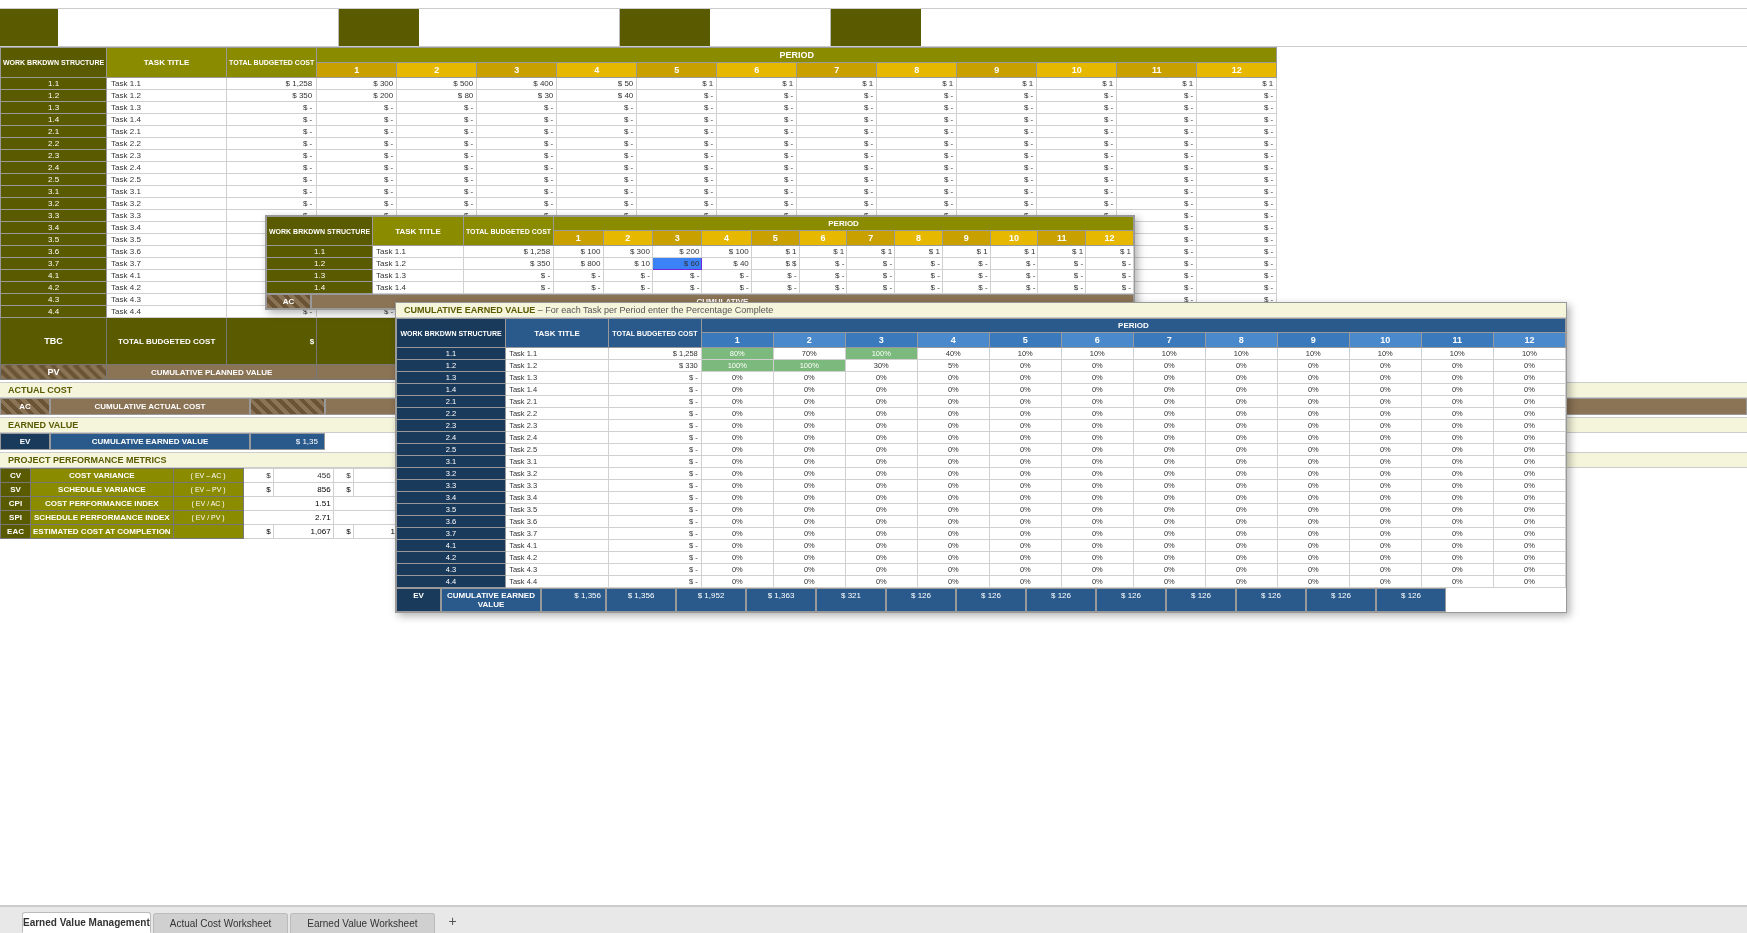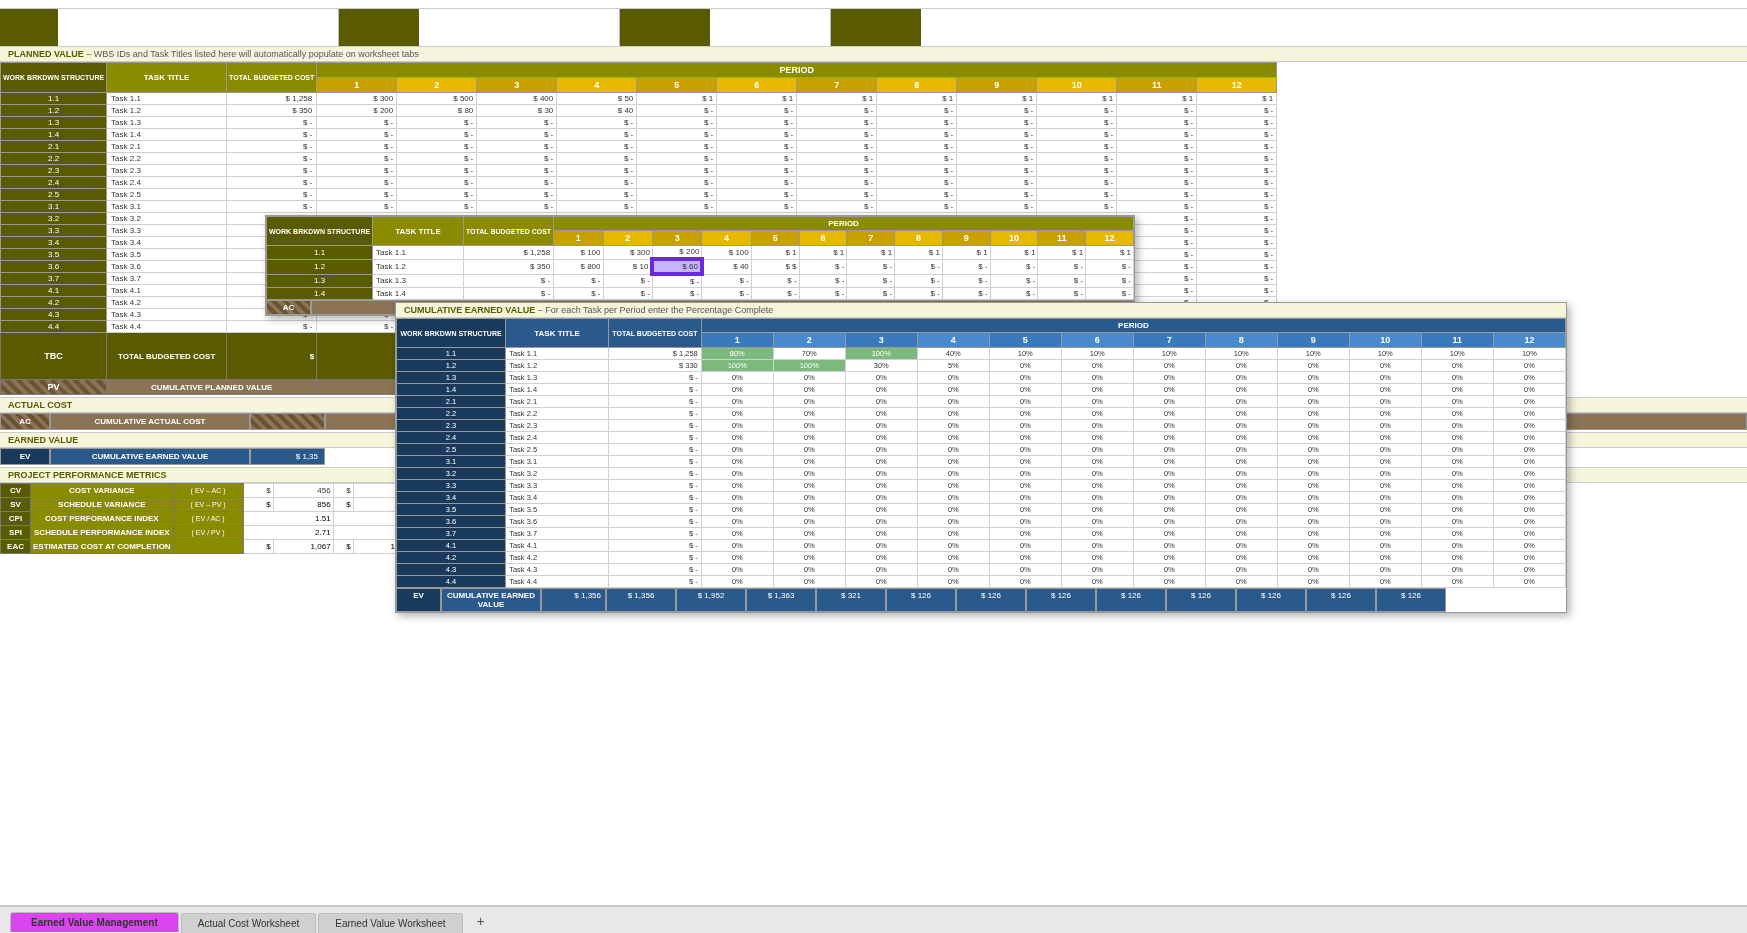--- a/index.html
+++ b/index.html
@@ -38,24 +38,20 @@
       <div style="padding:4px 12px; font-size:10px; color:#333; min-width:120px; display:flex; align-items:center;"></div>
     </div>
     <div style="display:flex; align-items:stretch;">
       <div style="background:#5a5a00; color:white; font-weight:bold; font-size:8px; padding:4px 8px; display:flex; align-items:center; justify-content:center; min-width:90px; text-align:center; line-height:1.2;"></div>
       <div style="padding:4px 12px; font-size:10px; color:#333; min-width:80px; display:flex; align-items:center;"></div>
     </div>
   </div>
 
   <div style="flex:1; overflow:auto; position:relative; background:white;">
 
-    <div style="background:#f5f5dc; padding:2px 8px; font-size:9px; font-weight:bold; border-bottom:1px solid #ccc; color:#333;">
-      <span style="color:#5a5a00; font-weight:bold;">PLANNED VALUE</span>
-      <span style="color:#555; font-weight:normal;"> – WBS IDs and Task Titles listed here will automatically populate on worksheet tabs</span>
-    </div>
 
     <div style="overflow-x:auto;">
       <table style="border-collapse:collapse; font-size:8px; width:auto;">
         <thead>
           <tr>
             <th rowspan="2" style="background:#5a5a00; color:white; font-weight:bold; font-size:7px; text-align:center; width:50px; border:1px solid #999; padding:2px;">WORK BRKDWN STRUCTURE</th>
             <th rowspan="2" style="background:#8b8b00; color:white; font-weight:bold; font-size:8px; text-align:center; width:120px; border:1px solid #999; padding:2px;">TASK TITLE</th>
             <th rowspan="2" style="background:#8b8b00; color:white; font-weight:bold; font-size:7px; text-align:center; width:75px; border:1px solid #999; padding:2px;">TOTAL BUDGETED COST</th>
             <th colspan="12" style="background:#8b8b00; color:white; font-weight:bold; font-size:9px; text-align:center; border:1px solid #999; padding:2px;">PERIOD</th>
           </tr>
@@ -641,21 +637,21 @@
               <td style="background:white; color:#333; text-align:right; border:1px solid #d0d0d0; padding:1px 2px; font-size:8px;">$ 1</td>
               <td style="background:white; color:#333; text-align:right; border:1px solid #d0d0d0; padding:1px 2px; font-size:8px;">$ 1</td>
               <td style="background:white; color:#333; text-align:right; border:1px solid #d0d0d0; padding:1px 2px; font-size:8px;">$ 1</td>
   </tr>
             <tr>
     <td style="background:#5a5a00; color:white; text-align:center; border:1px solid #999; padding:1px 3px; font-size:8px;">1.2</td>
     <td style="background:white; color:#333; border:1px solid #d0d0d0; padding:1px 3px; font-size:8px;">Task 1.2</td>
     <td style="background:white; color:#333; text-align:right; border:1px solid #d0d0d0; padding:1px 3px; font-size:8px;">$  350</td>
     <td style="background:white; color:#333; text-align:right; border:1px solid #d0d0d0; padding:1px 2px; font-size:8px;">$ 800</td>
               <td style="background:white; color:#333; text-align:right; border:1px solid #d0d0d0; padding:1px 2px; font-size:8px;">$ 10</td>
-              <td style="background:#c4b5fd; color:#333; text-align:right; border:4px solid #6d28d9; padding:1px 2px; font-size:8px;">$ 60</td>
+              <td style="background:#3b82f6; color:#333; text-align:right; border:1px solid #6d28d9; padding:1px 2px; font-size:8px;">$ 60</td>
               <td style="background:white; color:#333; text-align:right; border:1px solid #d0d0d0; padding:1px 2px; font-size:8px;">$ 40</td>
               <td style="background:white; color:#333; text-align:right; border:1px solid #d0d0d0; padding:1px 2px; font-size:8px;">$ $</td>
               <td style="background:white; color:#333; text-align:right; border:1px solid #d0d0d0; padding:1px 2px; font-size:8px;">$ -</td>
               <td style="background:white; color:#333; text-align:right; border:1px solid #d0d0d0; padding:1px 2px; font-size:8px;">$ -</td>
               <td style="background:white; color:#333; text-align:right; border:1px solid #d0d0d0; padding:1px 2px; font-size:8px;">$ -</td>
               <td style="background:white; color:#333; text-align:right; border:1px solid #d0d0d0; padding:1px 2px; font-size:8px;">$ -</td>
               <td style="background:white; color:#333; text-align:right; border:1px solid #d0d0d0; padding:1px 2px; font-size:8px;">$ -</td>
               <td style="background:white; color:#333; text-align:right; border:1px solid #d0d0d0; padding:1px 2px; font-size:8px;">$ -</td>
               <td style="background:white; color:#333; text-align:right; border:1px solid #d0d0d0; padding:1px 2px; font-size:8px;">$ -</td>
   </tr>
@@ -1088,18 +1084,18 @@
         <div style="background:#2a5a8c; color:white; font-size:8px; padding:2px 4px; text-align:center; width:70px; border:1px solid #999;">$ 126</div>
         <div style="background:#2a5a8c; color:white; font-size:8px; padding:2px 4px; text-align:center; width:70px; border:1px solid #999;">$ 126</div>
         <div style="background:#2a5a8c; color:white; font-size:8px; padding:2px 4px; text-align:center; width:70px; border:1px solid #999;">$ 126</div>
         <div style="background:#2a5a8c; color:white; font-size:8px; padding:2px 4px; text-align:center; width:70px; border:1px solid #999;">$ 126</div>
         <div style="background:#2a5a8c; color:white; font-size:8px; padding:2px 4px; text-align:center; width:70px; border:1px solid #999;">$ 126</div>
       </div>
     </div>
   </div>
 
   <div style="height:28px; background:#e8e8e8; border-top:2px solid #ccc; display:flex; align-items:flex-end; padding:0 10px;">
-    <div style="padding:4px 20px; font-size:10px; cursor:pointer; border:1px solid #bbb; border-bottom:1px solid white; margin-right:2px; border-radius:3px 3px 0 0; background:#d946ef; font-weight:bold; color:#333;">Earned Value Management</div>
+    <div style="padding:4px 0; font-size:10px; cursor:pointer; border:1px solid #bbb; border-bottom:1px solid white; margin-right:2px; border-radius:3px 3px 0 0; background:#ffffff; font-weight:bold; color:#333;margin-left:12px;">Earned Value Management</div>
     <div style="padding:4px 16px; font-size:10px; cursor:pointer; border:1px solid #bbb; border-bottom:none; margin-right:2px; border-radius:3px 3px 0 0; background:#d0d0d0; color:#333;">Actual Cost Worksheet</div>
     <div style="padding:4px 16px; font-size:10px; cursor:pointer; border:1px solid #bbb; border-bottom:none; margin-right:2px; border-radius:3px 3px 0 0; background:#d0d0d0; color:#333;">Earned Value Worksheet</div>
     <div style="padding:4px 12px; font-size:14px; cursor:pointer; color:#555;">+</div>
   </div>
 </div>
 
 </body></html>

